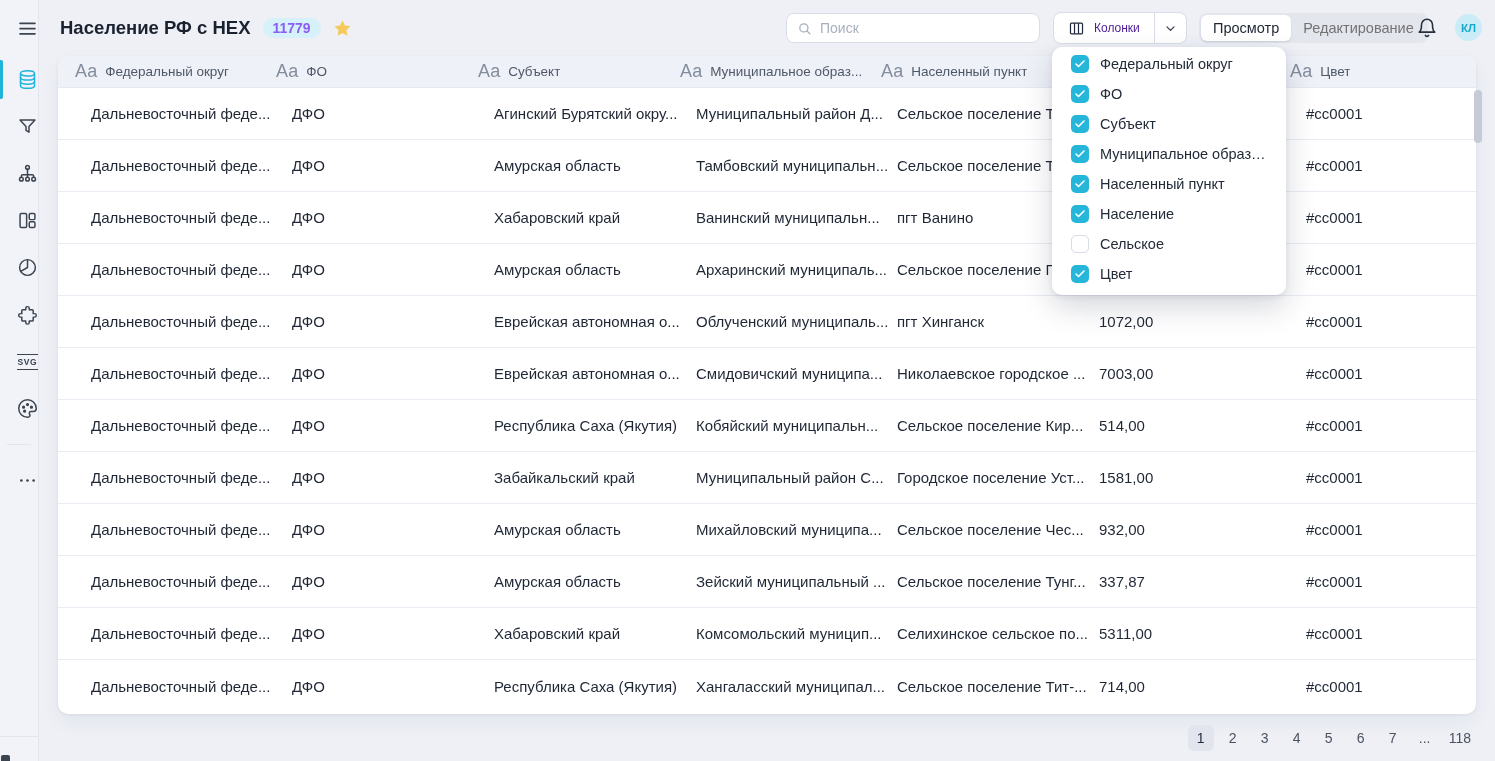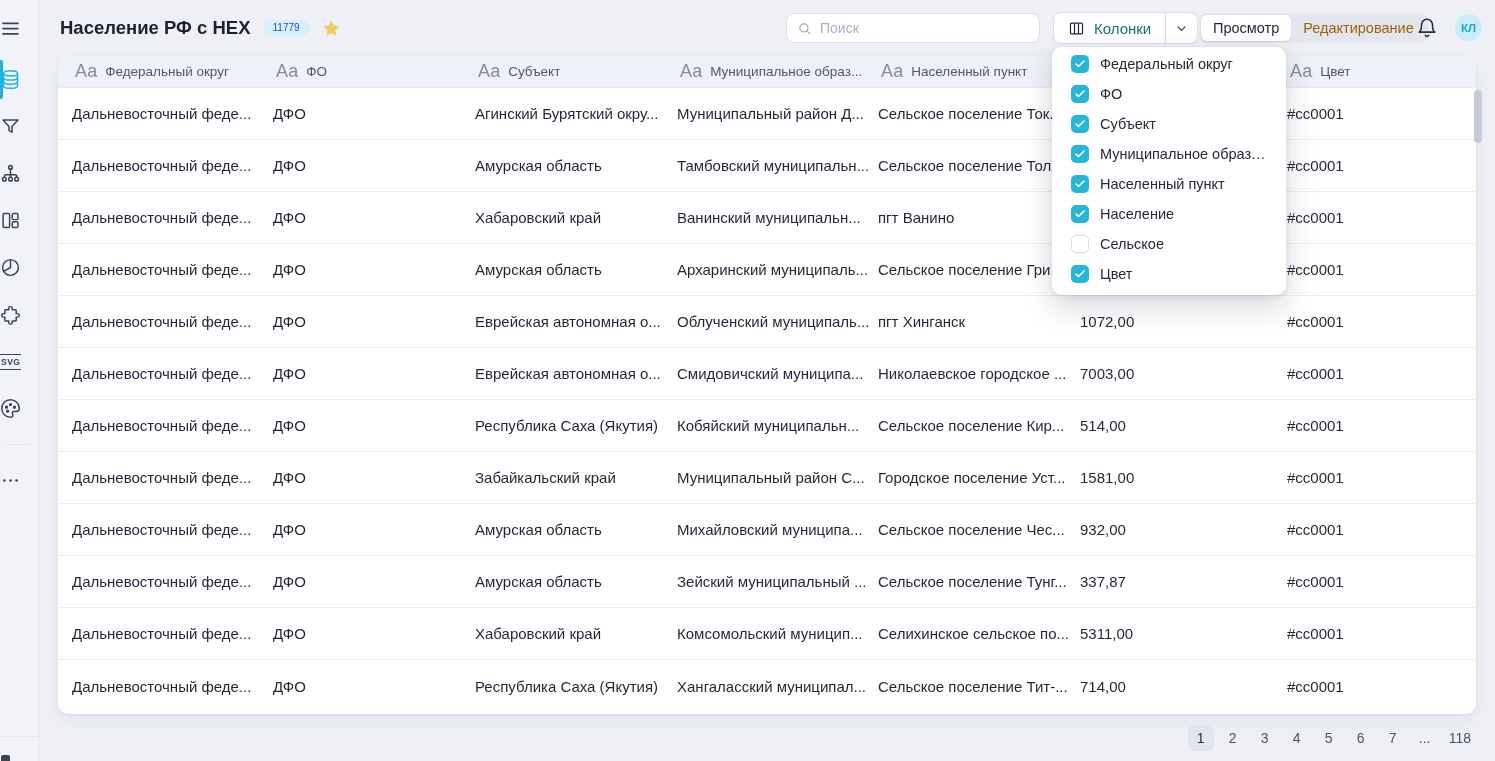--- a/index.html
+++ b/index.html
@@ -13,21 +13,21 @@
   svg { display:block; }
 
   
   .sidebar {
     position:absolute; left:0; top:0; width:39px; height:761px;
     background:#f1f3f8; border-right:1px solid #e2e5ee; z-index:6;
     display:flex; flex-direction:column;
   }
   .hamburger-wrap { height:56px; display:flex; align-items:center; justify-content:center; }
   .side-btn {
-    width:38px; height:47px; display:flex; align-items:center; justify-content:flex-start;
+    width:38px; height:47px; display:flex; align-items:center; justify-content:flex-end;
     background:none; border:none; color:#3c4450; cursor:pointer; position:relative;
   }
   .side-btn svg { width:21px; height:21px; }
   .side-btn.active { color:#1fb4d9; }
   .side-btn.active::before {
     content:""; position:absolute; left:0; top:4px; bottom:4px; width:3px;
     background:#1fb4d9; border-radius:0 2px 2px 0;
   }
   .side-divider { border-top:1px solid #e2e5ee; margin:12px 7px; }
   .side-spacer { flex:1; }
@@ -38,21 +38,21 @@
   }
   .corner-fragment {
     position:absolute; left:1px; bottom:-4px; width:9px; height:10px;
     background:#3c4450; border-radius:2px;
   }
 
   
   .title-row { position:absolute; left:60px; top:0; height:56px; display:flex; align-items:center; gap:12px; z-index:2; }
   .page-title { font-size:18.5px; font-weight:700; color:#1a222f; }
   .count-badge {
-    background:#d6f1f9; color:#1d4ed8; font-size:10px; font-weight:400;
+    background:#d6f1f9; color:#8b5cf6; font-size:14px; font-weight:700;
     border-radius:10px; padding:3px 10px; line-height:1;
   }
   .star-icon svg { width:19px; height:19px; }
 
   .search-box {
     position:absolute; left:786px; top:13px; width:254px; height:30px;
     background:#fff; border:1px solid #d9dde7; border-radius:8px;
     display:flex; align-items:center; gap:8px; padding:0 10px; z-index:2;
   }
   .search-box svg { width:15px; height:15px; color:#a7aebb; flex:none; }
@@ -62,32 +62,32 @@
   }
   .search-box input::placeholder { color:#a9b0bd; }
 
   .columns-btn {
     position:absolute; left:1053px; top:12px; height:32px;
     background:#fff; border:1px solid #d9dde7; border-radius:8px;
     display:flex; align-items:stretch; z-index:2; cursor:pointer;
   }
   .columns-btn-main { display:flex; align-items:center; gap:9px; padding:0 14px; }
   .columns-btn-main svg { width:17px; height:17px; color:#20283a; }
-  .columns-btn-label { font-size:15px; color:#0f766e; }
+  .columns-btn-label { font-size:12px; color:#4c1d95; }
   .columns-btn-sep { width:1px; background:#d9dde7; }
   .columns-btn-chevron { width:31px; display:flex; align-items:center; justify-content:center; }
   .columns-btn-chevron svg { width:13px; height:13px; color:#39414e; }
 
   .segmented {
     position:absolute; left:1199px; top:13px; height:30px;
     background:#e3e6ed; border-radius:8px; display:flex; align-items:flex-end; padding:2px; z-index:2;
   }
   .seg {
     height:26px; display:flex; align-items:center; padding:0 12px;
-    font-size:14.5px; color:#a16207; border-radius:6px; cursor:pointer; white-space:nowrap;
+    font-size:14.5px; color:#737373; border-radius:6px; cursor:pointer; white-space:nowrap;
   }
   .seg.active { background:#fff; color:#1c2532; box-shadow:0 1px 2px rgba(20,30,50,.10); }
 
   .bell-btn { position:absolute; left:1416px; top:16px; width:24px; height:24px; background:none; border:none; color:#262e3c; cursor:pointer; z-index:2; }
   .bell-btn svg { width:22px; height:22px; }
   .avatar {
     position:absolute; left:1455px; top:14px; width:27px; height:27px; border-radius:50%;
     background:#c9ecf6; color:#1ba7cd; font-size:11.5px; font-weight:700;
     display:flex; align-items:center; justify-content:center; z-index:2; cursor:pointer;
   }
@@ -102,21 +102,21 @@
   .thead {
     height:32px; background:#eff1f8; border-bottom:1px solid #e6e9f1;
     display:grid; grid-template-columns:201px 202px 202px 201px 202px 207px 1fr;
     padding-left:17px; align-items:center;
   }
   .thcell { display:flex; align-items:center; gap:8px; overflow:hidden; white-space:nowrap; padding-right:12px; cursor:pointer; }
   .aa { color:#848d9d; font-size:18px; flex:none; }
   .h-label { font-size:13.5px; color:#4f5867; overflow:hidden; text-overflow:clip; }
   .trow {
     height:52px; display:grid; grid-template-columns:201px 202px 202px 201px 202px 207px 1fr;
-    padding-left:14px; align-items:center; border-bottom:1px solid #e9ecf3; cursor:pointer;
+    padding-left:33px; align-items:center; border-bottom:1px solid #e9ecf3; cursor:pointer;
   }
   .trow:last-child { border-bottom:none; }
   .tcell { font-size:15px; color:#1f2735; white-space:nowrap; overflow:hidden; padding-right:14px; }
 
   .v-scrollbar {
     position:absolute; left:1474px; top:90px; width:8px; height:53px;
     background:#c7cbd7; border-radius:4px; z-index:3; cursor:grab;
   }
 
   

